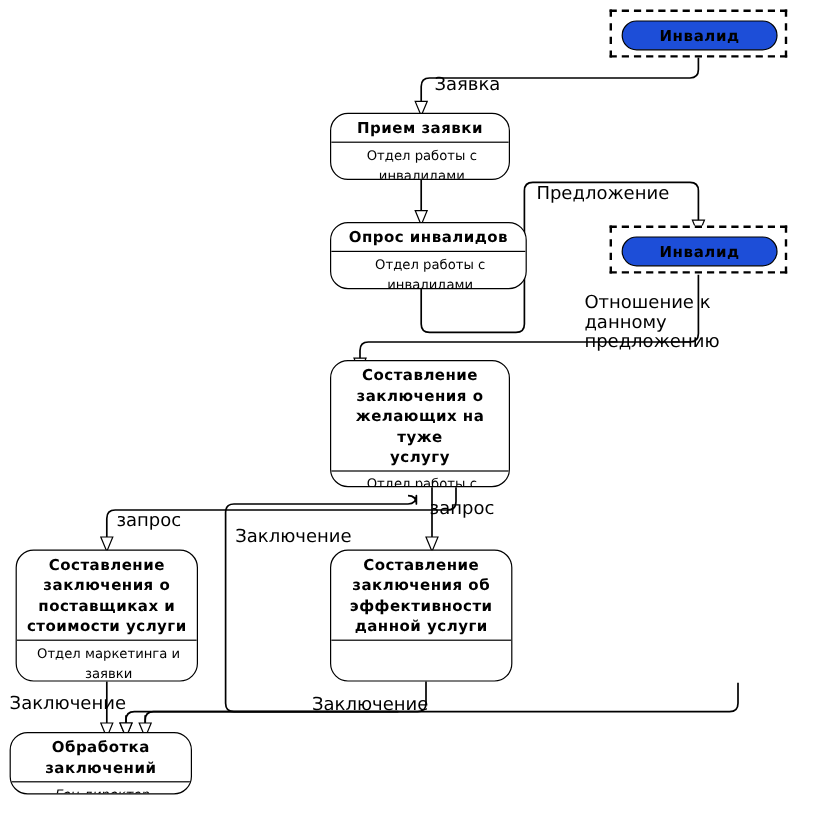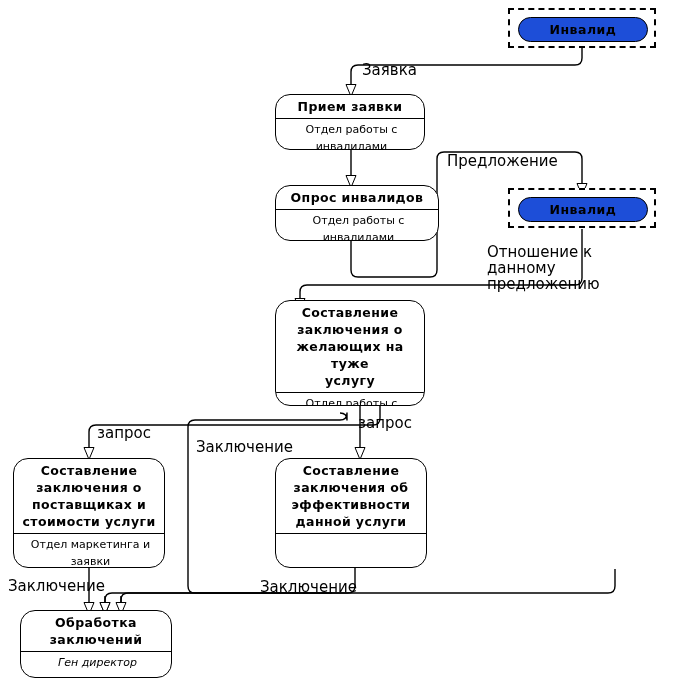--- a/index.html
+++ b/index.html
@@ -192,20 +192,20 @@
   </div>
 
   <div class="node" style="left:275px; top:458px; width:152px; height:110px;">
     <div class="node-title" style="white-space: pre-line;">Составление
 заключения об
 эффективности
 данной услуги</div>
     <div class="node-sep"></div>
   </div>
 
-  <div class="node" style="left:20px; top:610px; width:152px; height:68px;">
+  <div class="node" style="left:8px; top:610px; width:152px; height:52px;">
     <div class="node-title" style="white-space: pre-line;">Обработка
 заключений</div>
     <div class="node-sep"></div>
     <div class="node-actor" style="white-space: pre-line; font-style: italic;">Ген директор</div>
   </div>
 
 </div>
 
 </body></html>

